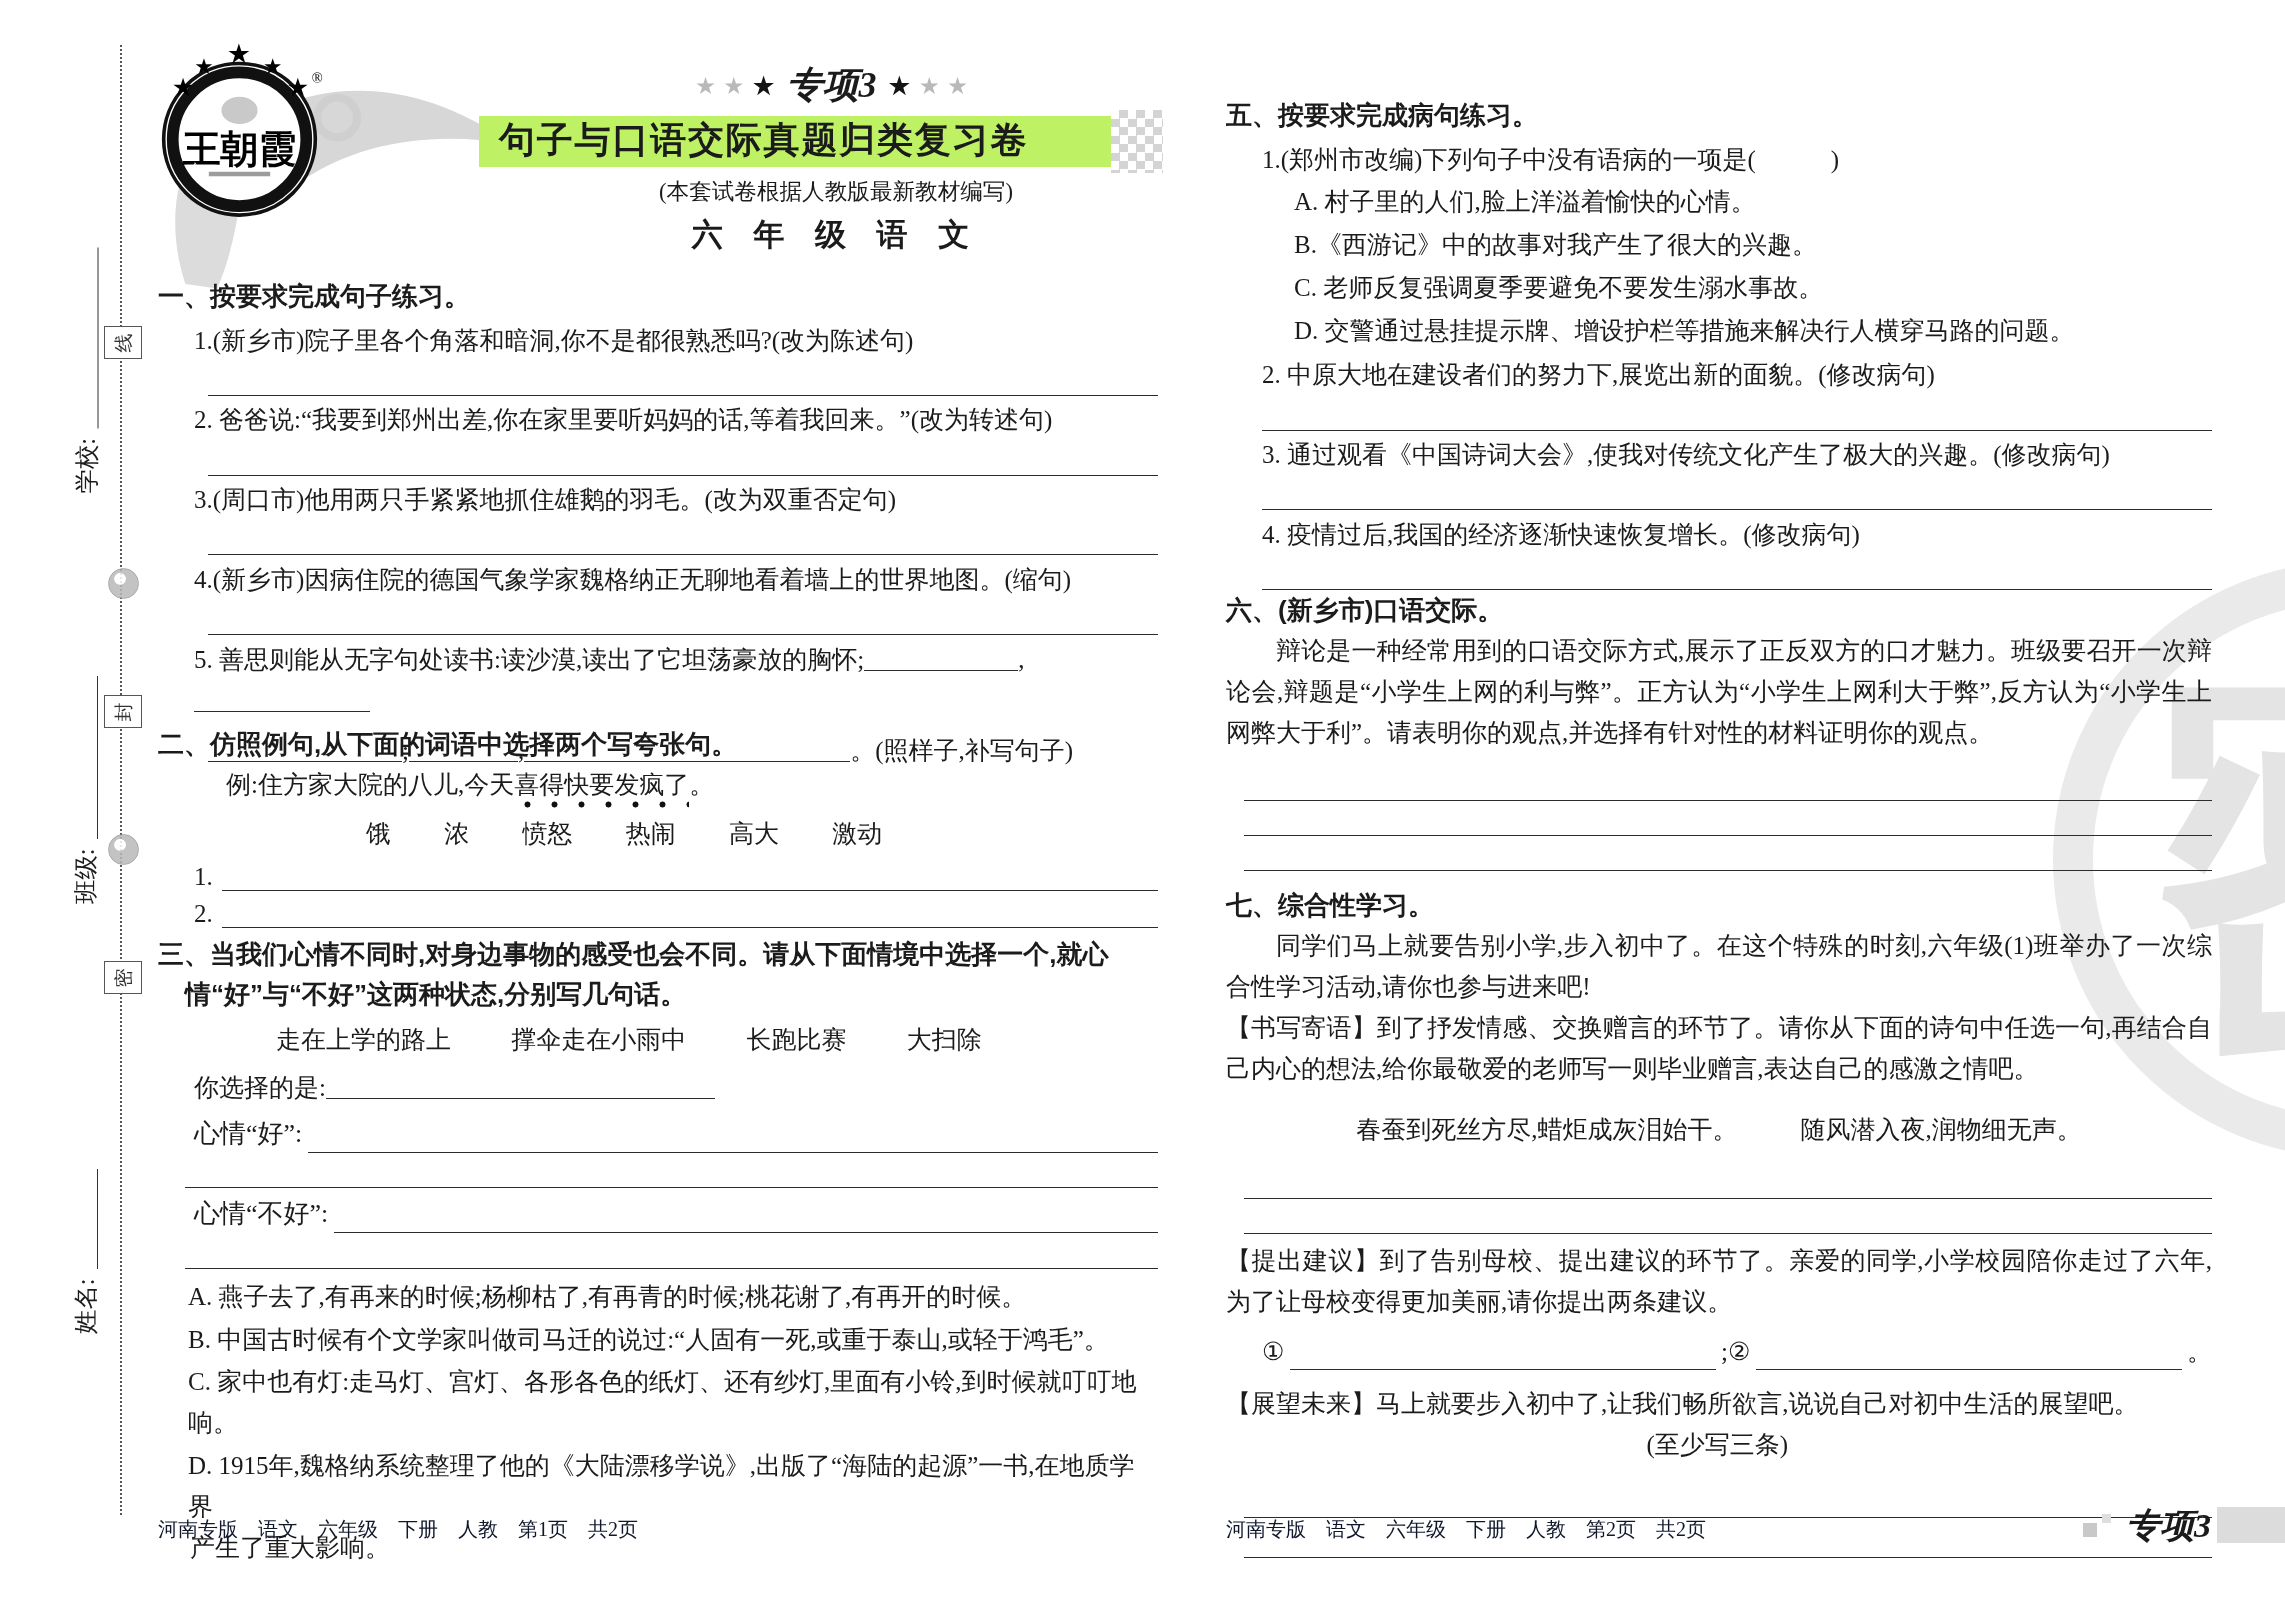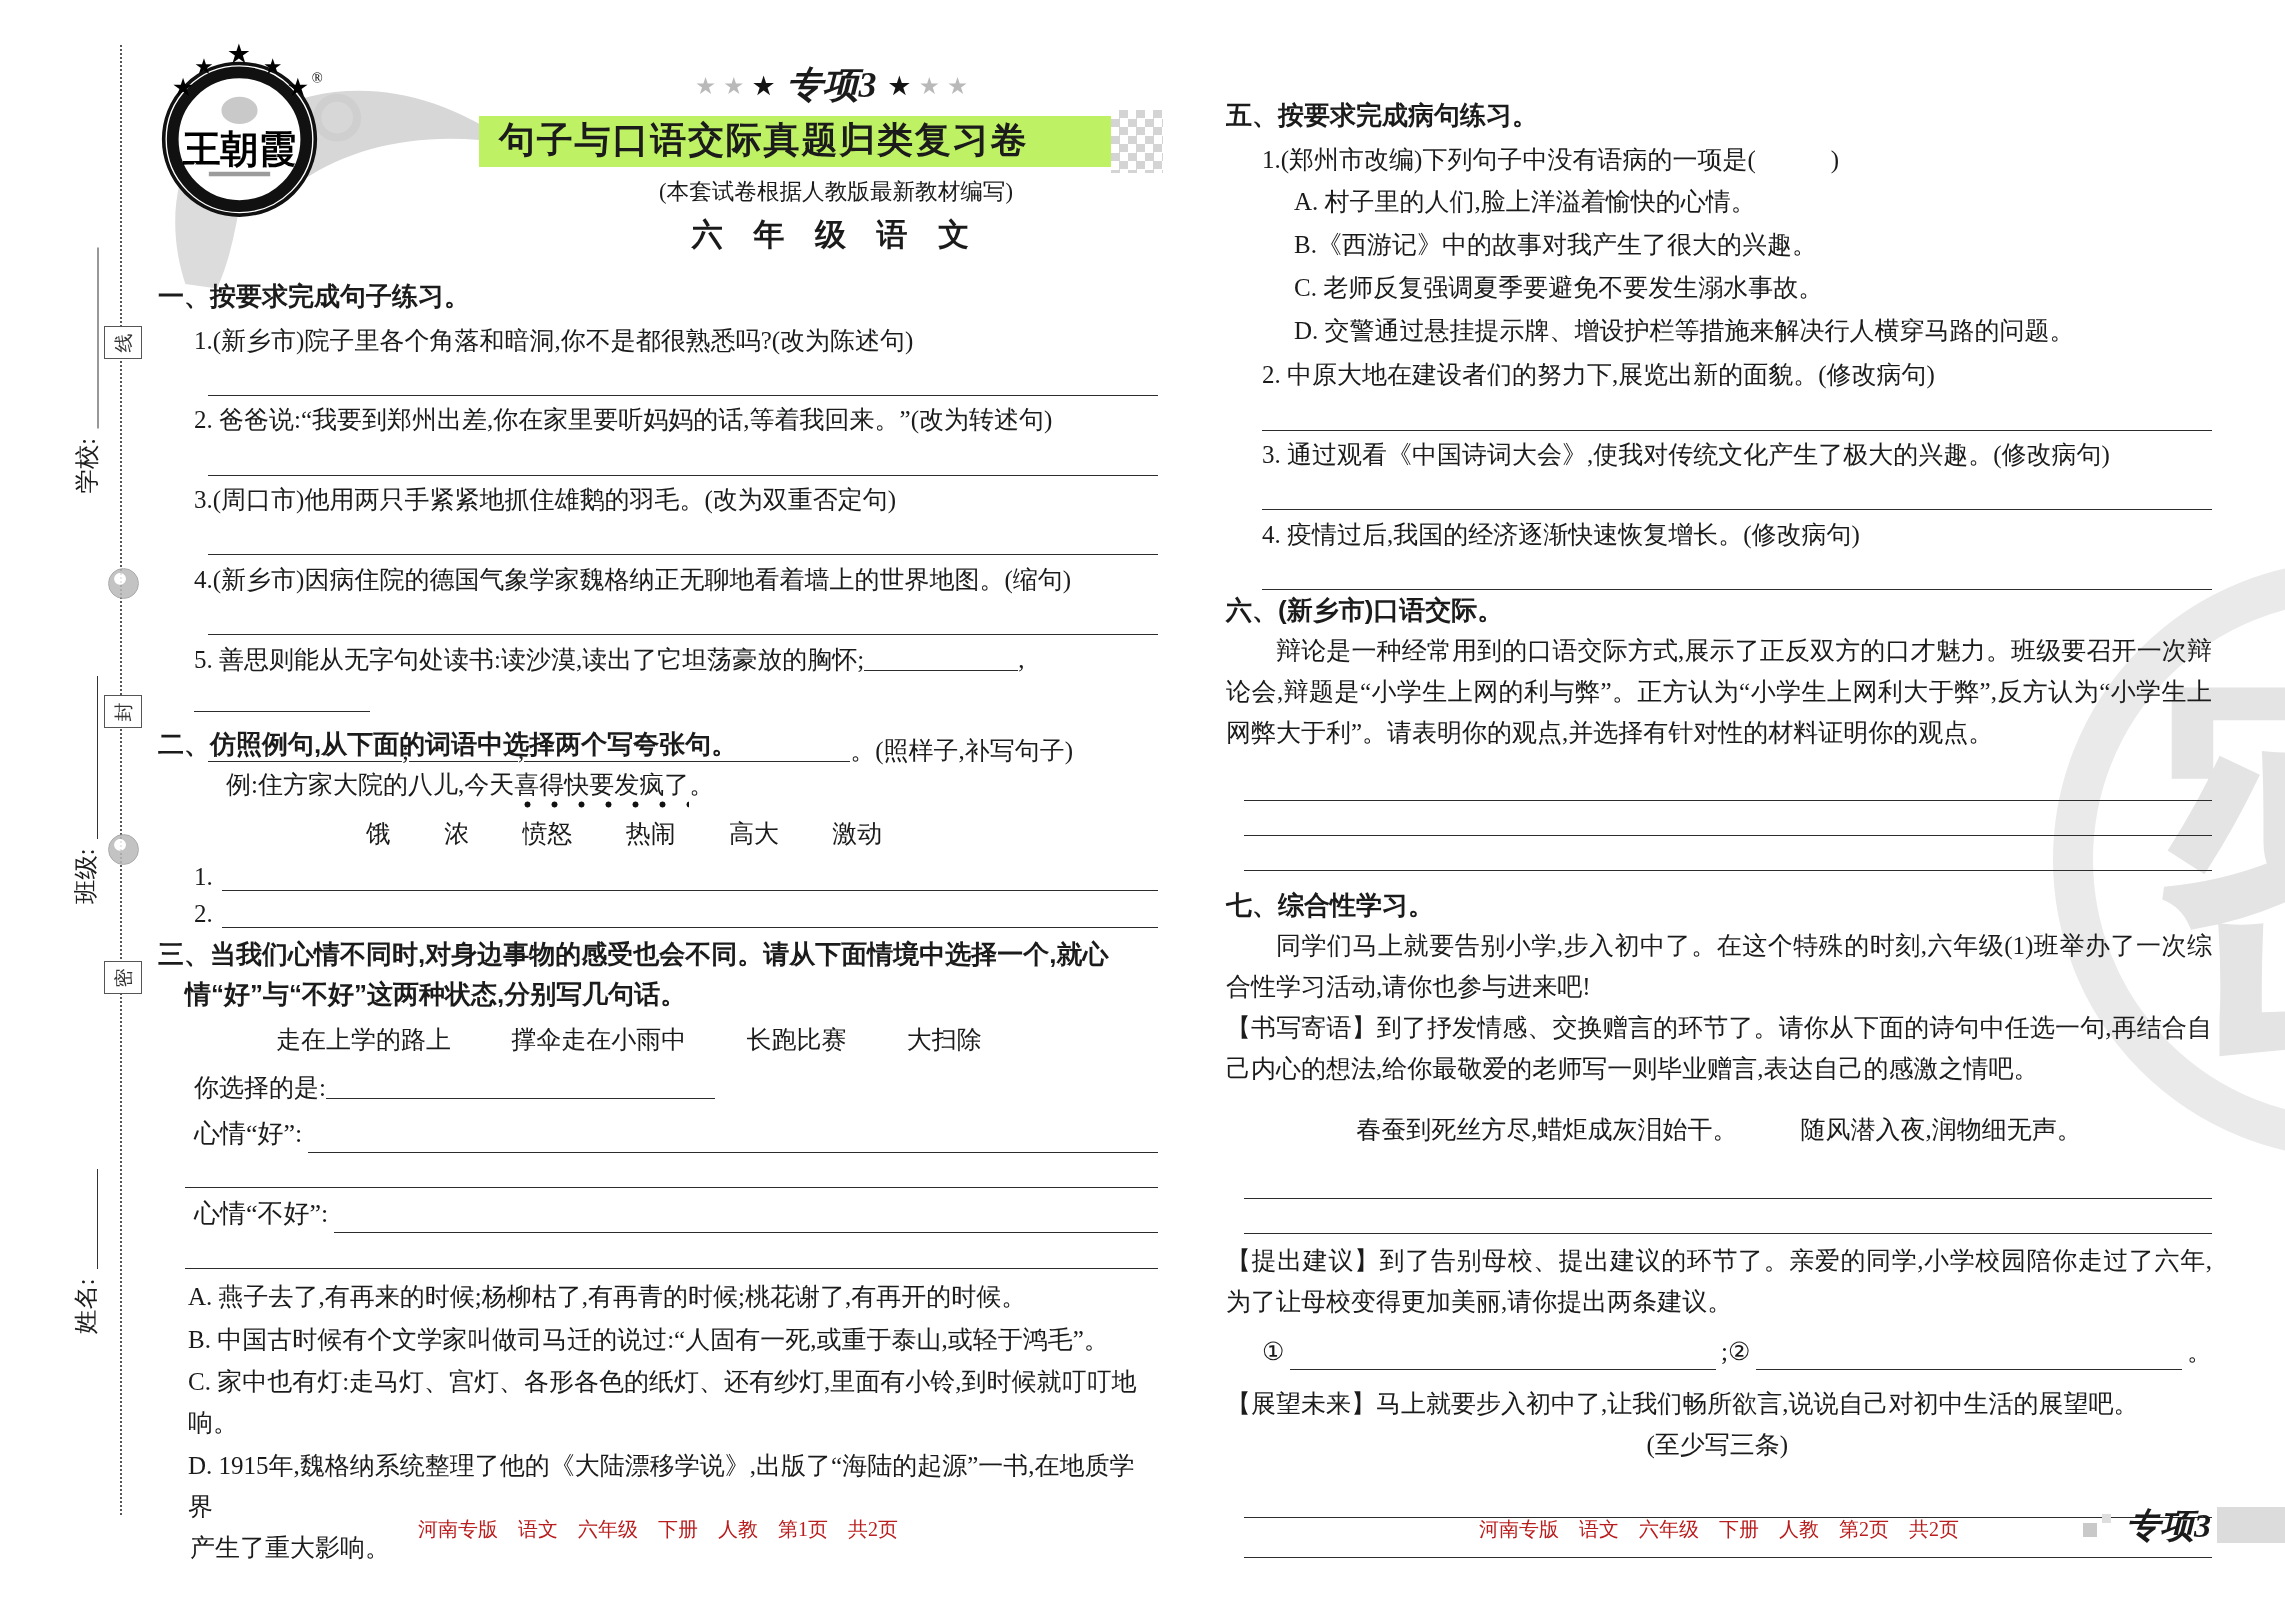--- a/index.html
+++ b/index.html
@@ -49,21 +49,21 @@
   .labrow .flexline{flex:1;border-bottom:1.8px solid #2c2c2c;height:31px;margin-left:5.4px;}
   .hang{padding-left:27px;text-indent:-27px;}
   .indent2{text-indent:2em;}
   .wordsrow{margin:9px 0 0 208px;font-size:25px;line-height:40px;}
   .wordsrow span{margin-right:47px;}
   .sitrow{margin:5.4px 0 0 118px;font-size:25px;line-height:42px;}
   .sitrow span{margin-right:54px;}
   .emph{background-image:radial-gradient(circle,#111 2.7px,transparent 3.3px);
     background-size:27px 9px;background-repeat:repeat-x;background-position:left bottom;
     padding-bottom:11px;}
-  .pg-footer{position:absolute;top:1516px;left:0;right:0;text-align:center;font-size:20px;color:#b91c1c;}
+  .pg-footer{position:absolute;top:1516px;left:0;right:0;font-size:20px;color:#0f172a;}
   
   .hdr{position:relative;height:228px;margin-top:45px;}
   .ribbon{position:absolute;left:-27px;top:12.7px;z-index:0;}
   .logo{position:absolute;left:-9px;top:-5.4px;z-index:2;}
   .hdr-center{position:absolute;left:321px;top:16.3px;width:651px;z-index:1;}
   .stars{display:flex;align-items:center;justify-content:center;width:317px;margin-left:194px;}
   .st{font-size:23.5px;margin:0 3.6px;}
   .st.gray{color:#b9b9b9;}
   .st.dark{color:#141414;font-size:27px;}
   .badge-t{font-size:36px;font-weight:bold;font-style:italic;margin:0 7.2px;

